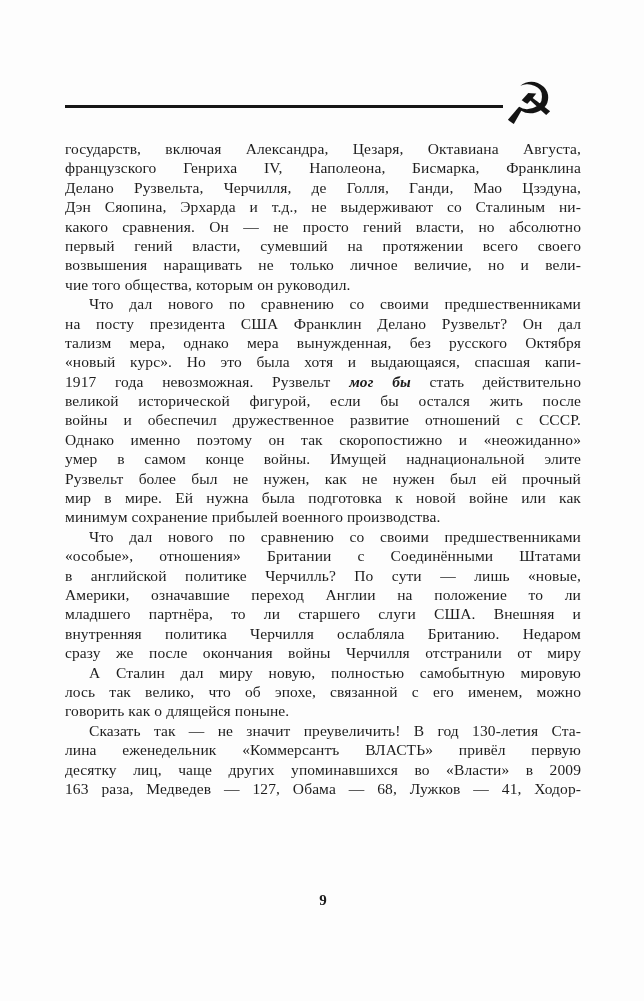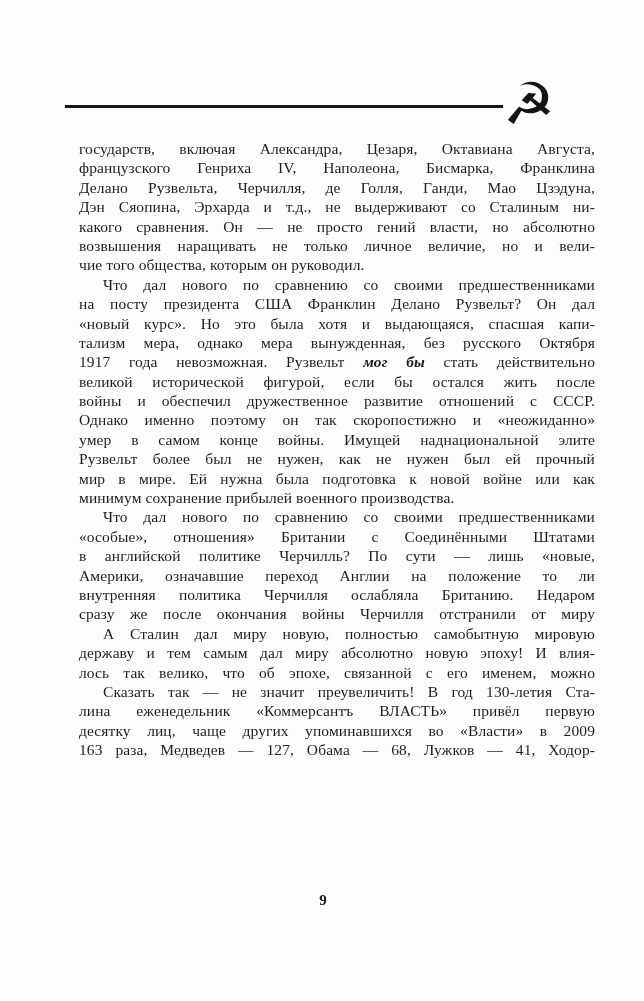--- a/index.html
+++ b/index.html
@@ -34,21 +34,20 @@
     color: #141414;
     user-select: none;
   }
   .body-text {
     position: absolute;
     left: 65px;
     top: 139px;
     width: 516px;
     font-size: 15.5px;
     letter-spacing: 0.1px;
-    margin-left: 14px;
   }
   .line {
     height: 19.4px;
     line-height: 19.4px;
     text-align: justify;
     text-align-last: justify;
     overflow: hidden;
   }
   .line.end { text-align-last: left; }
   .line.indent { text-indent: 24px; }
@@ -71,49 +70,51 @@
   <div class="header-rule"></div>
   <div class="ornament">☭</div>
 
   <div class="body-text">
       <div class="paragraph">
         <div class="line">государств, включая Александра, Цезаря, Октавиана Августа,</div>
         <div class="line">французского Генриха IV, Наполеона, Бисмарка, Франклина</div>
         <div class="line">Делано Рузвельта, Черчилля, де Голля, Ганди, Мао Цзэдуна,</div>
         <div class="line">Дэн Сяопина, Эрхарда и т.д., не выдерживают со Сталиным ни-</div>
         <div class="line">какого сравнения. Он — не просто гений власти, но абсолютно</div>
+        <div class="line">первый гений власти, сумевший на протяжении всего своего</div>
         <div class="line">возвышения наращивать не только личное величие, но и вели-</div>
         <div class="line end">чие того общества, которым он руководил.</div>
       </div>
       <div class="paragraph">
         <div class="line indent">Что дал нового по сравнению со своими предшественниками</div>
         <div class="line">на посту президента США Франклин Делано Рузвельт? Он дал</div>
+        <div class="line">тализм мера, однако мера вынужденная, без русского Октября</div>
         <div class="line">«новый курс». Но это была хотя и выдающаяся, спасшая капи-</div>
-        <div class="line">тализм мера, однако мера вынужденная, без русского Октября</div>
         <div class="line">1917 года невозможная. Рузвельт <i>мог бы</i> стать действительно</div>
         <div class="line">великой исторической фигурой, если бы остался жить после</div>
         <div class="line">войны и обеспечил дружественное развитие отношений с СССР.</div>
         <div class="line">Однако именно поэтому он так скоропостижно и «неожиданно»</div>
         <div class="line">умер в самом конце войны. Имущей наднациональной элите</div>
         <div class="line">Рузвельт более был не нужен, как не нужен был ей прочный</div>
         <div class="line">мир в мире. Ей нужна была подготовка к новой войне или как</div>
         <div class="line end">минимум сохранение прибылей военного производства.</div>
       </div>
       <div class="paragraph">
         <div class="line indent">Что дал нового по сравнению со своими предшественниками</div>
         <div class="line">«особые», отношения» Британии с Соединёнными Штатами</div>
         <div class="line">в английской политике Черчилль? По сути — лишь «новые,</div>
         <div class="line">Америки, означавшие переход Англии на положение то ли</div>
+        <div class="line">младшего партнёра, то ли старшего слуги США. Внешняя и</div>
         <div class="line">внутренняя политика Черчилля ослабляла Британию. Недаром</div>
         <div class="line">сразу же после окончания войны Черчилля отстранили от миру</div>
       </div>
       <div class="paragraph">
         <div class="line indent">А Сталин дал миру новую, полностью самобытную мировую</div>
-        <div class="line">державу и тем самым дал миру абсолютно новую эпоху! И влия-</div>
         <div class="line">лось так велико, что об эпохе, связанной с его именем, можно</div>
+        <div class="line end">говорить как о длящейся поныне.</div>
       </div>
       <div class="paragraph">
         <div class="line indent">Сказать так — не значит преувеличить! В год 130-летия Ста-</div>
         <div class="line">лина еженедельник «Коммерсантъ ВЛАСТЬ» привёл первую</div>
         <div class="line">десятку лиц, чаще других упоминавшихся во «Власти» в 2009</div>
         <div class="line">163 раза, Медведев — 127, Обама — 68, Лужков — 41, Ходор-</div>
       </div>
     </div>
 
   <div class="page-number">9</div>

